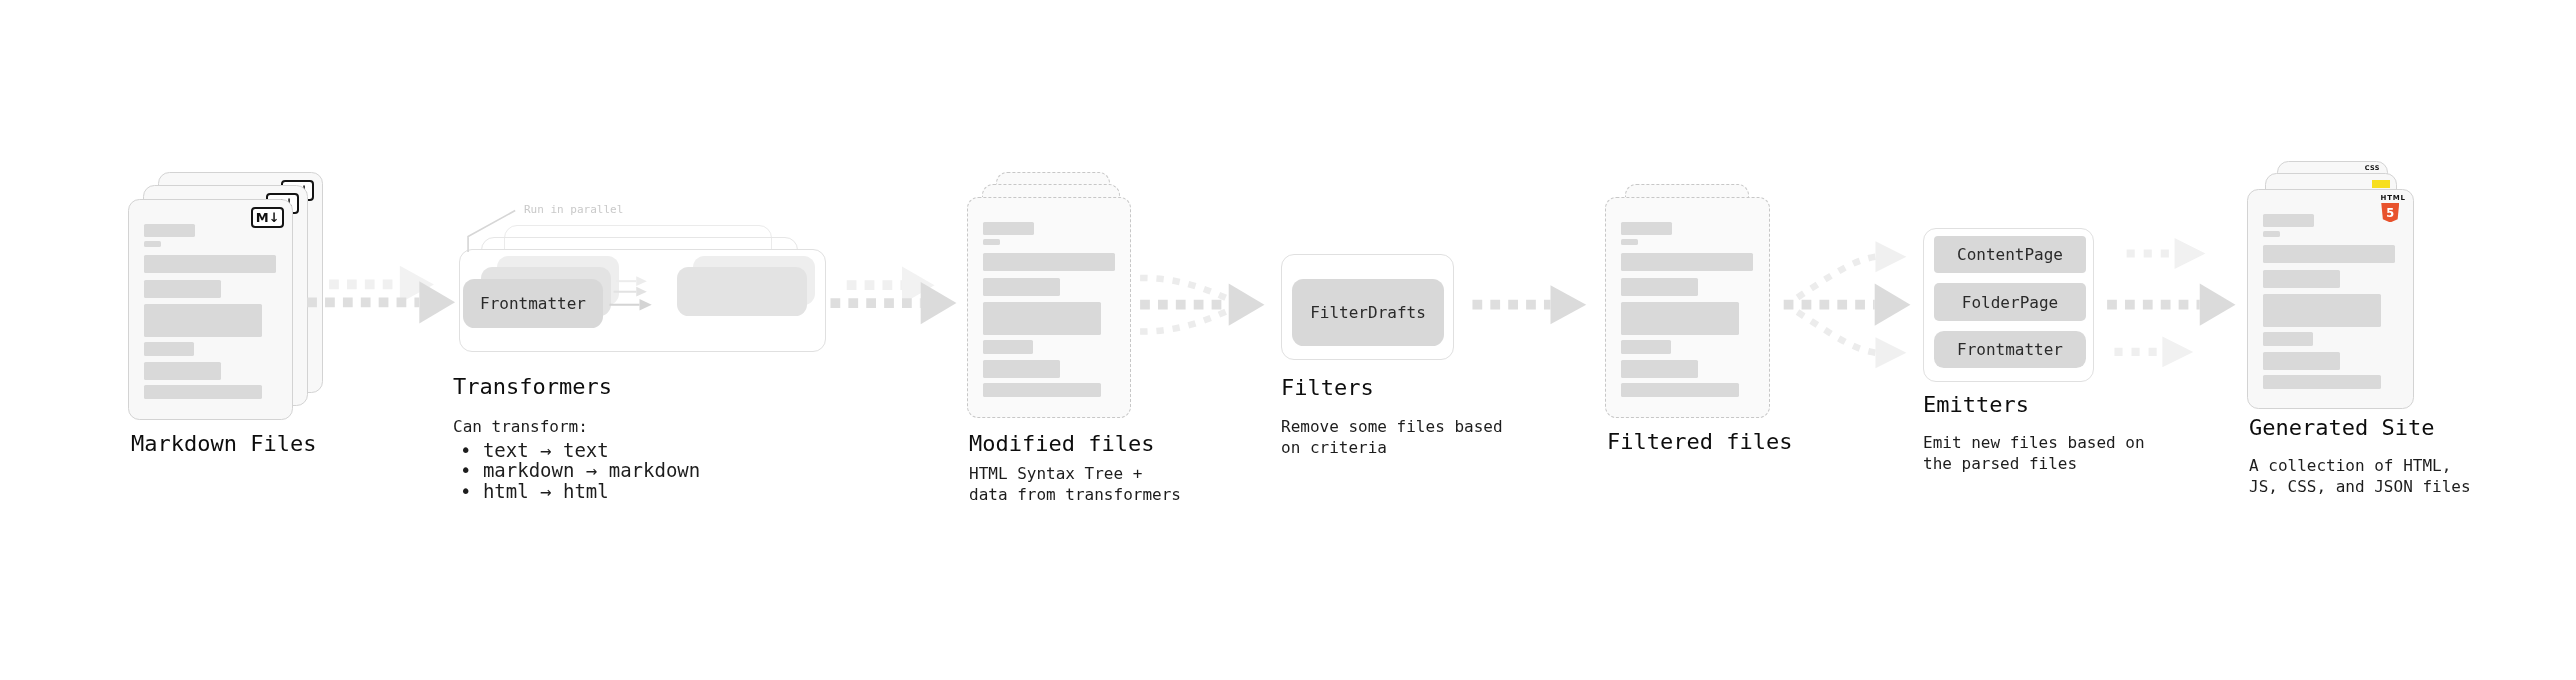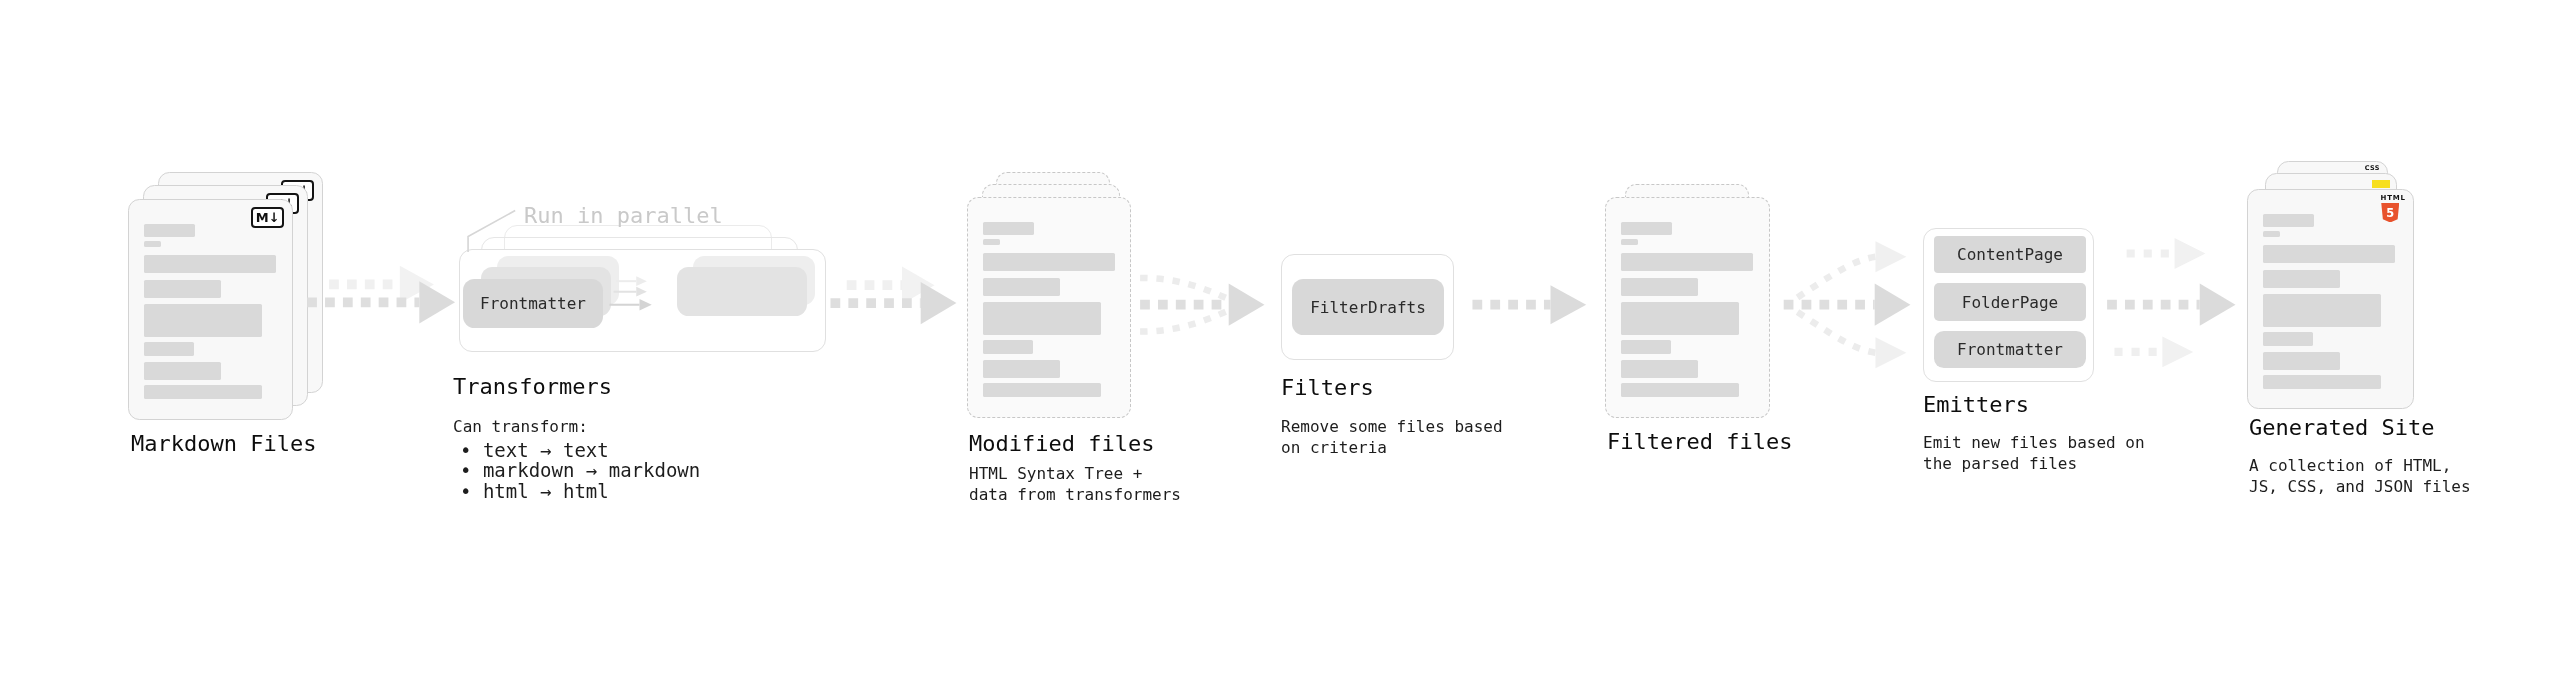--- a/index.html
+++ b/index.html
@@ -39,21 +39,21 @@
   .panel.ghost2{border-color:#ebebeb;background:transparent;}
   .pill{position:absolute;background:#d8d8d8;border-radius:11.4px;display:flex;align-items:center;justify-content:center;
     font-size:16px;color:#2a2a2a;white-space:nowrap;}
   .ghost-pill{position:absolute;border-radius:11.4px;}
   .gp1{background:#e3e3e3;}
   .gp2{background:#eeeeee;}
   
   .title{position:absolute;font-size:22px;color:#0d0d0d;white-space:nowrap;line-height:26px;}
   .desc{position:absolute;font-size:16px;color:#1d1d1d;line-height:21px;white-space:pre-line;}
   .bullets{position:absolute;font-size:19px;color:#1d1d1d;line-height:20.3px;}
-  .annotation{position:absolute;font-size:22px;color:#c9c9c9;white-space:nowrap;}
+  .annotation{position:absolute;font-size:11px;color:#c9c9c9;white-space:nowrap;}
   
   .flow{position:absolute;left:0;top:0;pointer-events:none;}
 </style>
 </head>
 <body>
 
 <div class="canvas">
 
   <div class="doc" style="left:158px;top:172px;width:165px;height:221px">
     <div class="badge-md">
@@ -113,21 +113,21 @@
     <i class="bar b5"></i>
     <i class="bar b6"></i>
     <i class="bar b7"></i>
     <i class="bar b8"></i>
   </div>
   <div class="title" style="left:969px;top:431px">Modified files</div>
   <div class="desc" style="left:969px;top:463px">HTML Syntax Tree +
 data from transformers</div>
 
   <div class="panel" style="left:1281px;top:254px;width:173px;height:106px"></div>
-  <div class="pill" style="left:1292px;top:279px;width:152px;height:56px">
+  <div class="pill" style="left:1292px;top:279px;width:152px;height:67px">
       <span>FilterDrafts</span>
     </div>
   <div class="title" style="left:1281px;top:375px">Filters</div>
   <div class="desc" style="left:1281px;top:416px">Remove some files based
 on criteria</div>
 
   <div class="doc dashed" style="left:1625px;top:184px;width:124px;height:221px"></div>
   <div class="doc dashed" style="left:1605px;top:197px;width:165px;height:221px">
     <i class="bar b1"></i>
     <i class="bar b2"></i>

